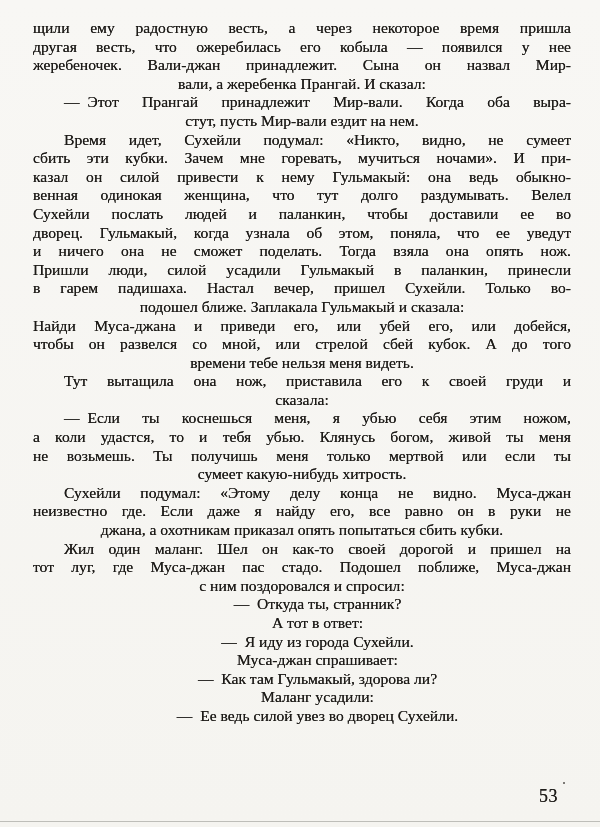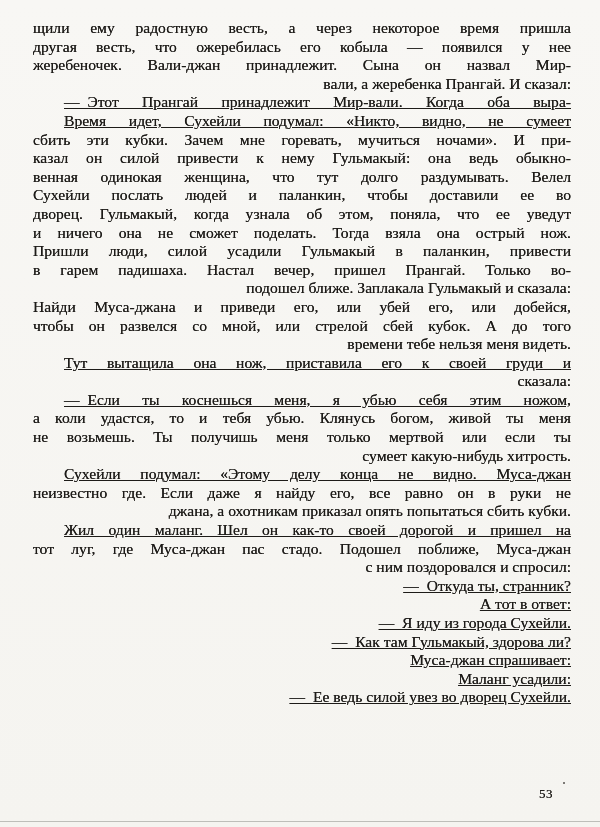--- a/index.html
+++ b/index.html
@@ -16,27 +16,27 @@
     left: 33px;
     top: 19px;
     width: 538px;
     font-size: 15.6px;
     line-height: 18.6px;
     color: #1d1b18;
     text-shadow: 0 0 0.45px rgba(29, 27, 24, 0.9);
   }
   .line { min-height: 18.6px; }
   .line.just { text-align: justify; text-align-last: justify; }
-  .line.end { text-align: right; }
-  .line.ind { padding-left: 31px; text-decoration: underline; }
+  .line.end { text-align: center; }
+  .line.ind { padding-left: 31px; }
   .page-number {
     position: absolute;
     left: 539px;
     top: 786px;
-    font-size: 13px;
+    font-size: 18px;
     letter-spacing: 0.5px;
     color: #201e1b;
     text-shadow: 0 0 0.45px rgba(29, 27, 24, 0.9);
   }
   .scan-edge {
     position: absolute;
     left: 0;
     right: 0;
     top: 821px;
     height: 1px;
@@ -55,49 +55,50 @@
 </head>
 <body>
 
 <div class="page">
   <div class="text-block">
       <div class="line just">щили ему радостную весть, а через некоторое время пришла</div>
       <div class="line just">другая весть, что ожеребилась его кобыла — появился у нее</div>
       <div class="line just">жеребеночек. Вали-джан принадлежит. Сына он назвал Мир-</div>
       <div class="line end">вали, а жеребенка Прангай. И сказал:</div>
       <div class="line just ind">— Этот Прангай принадлежит Мир-вали. Когда оба выра-</div>
+      <div class="line end">стут, пусть Мир-вали ездит на нем.</div>
       <div class="line just ind">Время идет, Сухейли подумал: «Никто, видно, не сумеет</div>
       <div class="line just">сбить эти кубки. Зачем мне горевать, мучиться ночами». И при-</div>
       <div class="line just">казал он силой привести к нему Гульмакый: она ведь обыкно-</div>
       <div class="line just">венная одинокая женщина, что тут долго раздумывать. Велел</div>
       <div class="line just">Сухейли послать людей и паланкин, чтобы доставили ее во</div>
       <div class="line just">дворец. Гульмакый, когда узнала об этом, поняла, что ее уведут</div>
-      <div class="line just">и ничего она не сможет поделать. Тогда взяла она острый нож.</div>
-      <div class="line just">Пришли люди, силой усадили Гульмакый в паланкин, привести</div>
-      <div class="line just">в гарем падишаха. Настал вечер, пришел Прангай. Только во-</div>
+      <div class="line just">и ничего она не сможет поделать. Тогда взяла она опять нож.</div>
+      <div class="line just">Пришли люди, силой усадили Гульмакый в паланкин, принесли</div>
+      <div class="line just">в гарем падишаха. Настал вечер, пришел Сухейли. Только во-</div>
       <div class="line end">подошел ближе. Заплакала Гульмакый и сказала:</div>
       <div class="line just">Найди Муса-джана и приведи его, или убей его, или добейся,</div>
       <div class="line just">чтобы он развелся со мной, или стрелой сбей кубок. А до того</div>
       <div class="line end">времени тебе нельзя меня видеть.</div>
       <div class="line just ind">Тут вытащила она нож, приставила его к своей груди и</div>
       <div class="line end">сказала:</div>
       <div class="line just ind">— Если ты коснешься меня, я убью себя этим ножом,</div>
       <div class="line just">а коли удастся, то и тебя убью. Клянусь богом, живой ты меня</div>
       <div class="line just">не возьмешь. Ты получишь меня только мертвой или если ты</div>
       <div class="line end">сумеет какую-нибудь хитрость.</div>
       <div class="line just ind">Сухейли подумал: «Этому делу конца не видно. Муса-джан</div>
       <div class="line just">неизвестно где. Если даже я найду его, все равно он в руки не</div>
       <div class="line end">джана, а охотникам приказал опять попытаться сбить кубки.</div>
       <div class="line just ind">Жил один маланг. Шел он как-то своей дорогой и пришел на</div>
       <div class="line just">тот луг, где Муса-джан пас стадо. Подошел поближе, Муса-джан</div>
       <div class="line end">с ним поздоровался и спросил:</div>
       <div class="line end ind">— Откуда ты, странник?</div>
       <div class="line end ind">А тот в ответ:</div>
       <div class="line end ind">— Я иду из города Сухейли.</div>
+      <div class="line end ind">Муса-джан спрашивает:</div>
       <div class="line end ind">— Как там Гульмакый, здорова ли?</div>
-      <div class="line end ind">Муса-джан спрашивает:</div>
       <div class="line end ind">Маланг усадили:</div>
       <div class="line end ind">— Ее ведь силой увез во дворец Сухейли.</div>
     </div>
   <div class="page-number">53</div>
   <div class="speck"></div>
   <div class="scan-edge"></div>
 </div>
 
 </body></html>

